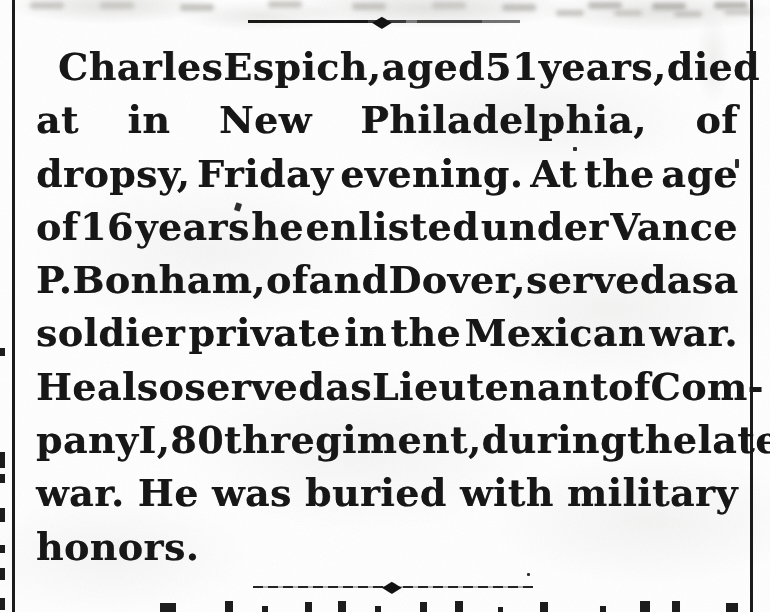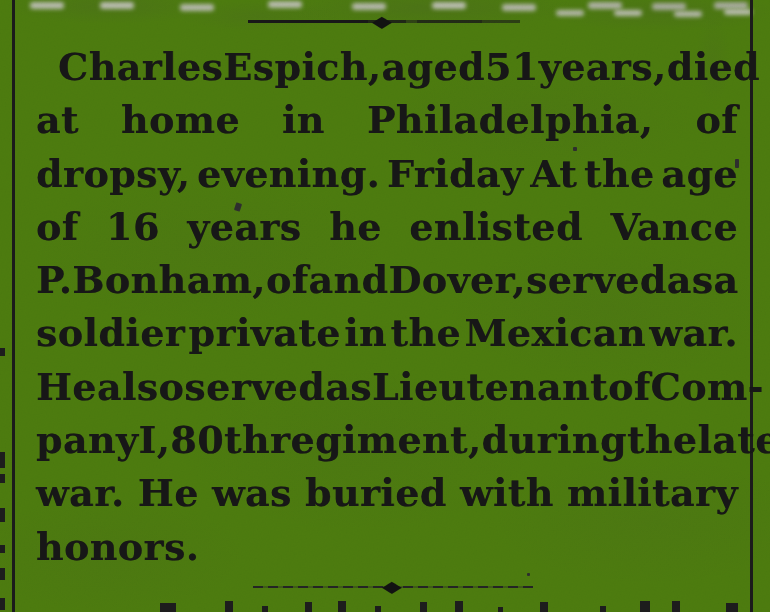--- a/index.html
+++ b/index.html
@@ -1,18 +1,18 @@
 <!DOCTYPE html>
 <html><head>
 <meta charset="utf-8">
 <style>
   html,body{margin:0;padding:0;background:#555;}
   .page{
     position:relative;width:770px;height:612px;overflow:hidden;
-    background:#4d7c0f;
+    background:#ffffff;
     font-family:"DejaVu Serif","Liberation Serif",serif;
   }
   
   .mottle{
     position:absolute;inset:0;pointer-events:none;
     background:
       radial-gradient(150px 26px at 110px 6px, rgba(70,70,64,.14), transparent 70%),
       radial-gradient(210px 30px at 430px 8px, rgba(70,70,64,.15), transparent 70%),
       radial-gradient(170px 28px at 660px 12px, rgba(70,70,64,.13), transparent 70%),
       radial-gradient(120px 22px at 260px 16px, rgba(70,70,64,.10), transparent 70%),
@@ -94,39 +94,40 @@
       <div class="line indent">
         <span class="word">Charles</span>
         <span class="word">Espich,</span>
         <span class="word">aged</span>
         <span class="word">51</span>
         <span class="word">years,</span>
         <span class="word">died</span>
       </div>
       <div class="line">
         <span class="word">at</span>
-        <span class="word">home</span>
         <span class="word">in</span>
+        <span class="word">New</span>
         <span class="word">Philadelphia,</span>
         <span class="word">of</span>
       </div>
       <div class="line">
         <span class="word">dropsy,</span>
+        <span class="word">Friday</span>
         <span class="word">evening.</span>
-        <span class="word">Friday</span>
         <span class="word">At</span>
         <span class="word">the</span>
         <span class="word">age</span>
       </div>
       <div class="line">
         <span class="word">of</span>
         <span class="word">16</span>
         <span class="word">years</span>
         <span class="word">he</span>
         <span class="word">enlisted</span>
+        <span class="word">under</span>
         <span class="word">Vance</span>
       </div>
       <div class="line">
         <span class="word">P.</span>
         <span class="word">Bonham,</span>
         <span class="word">of</span>
         <span class="word">and</span>
         <span class="word">Dover,</span>
         <span class="word">served</span>
         <span class="word">as</span>

